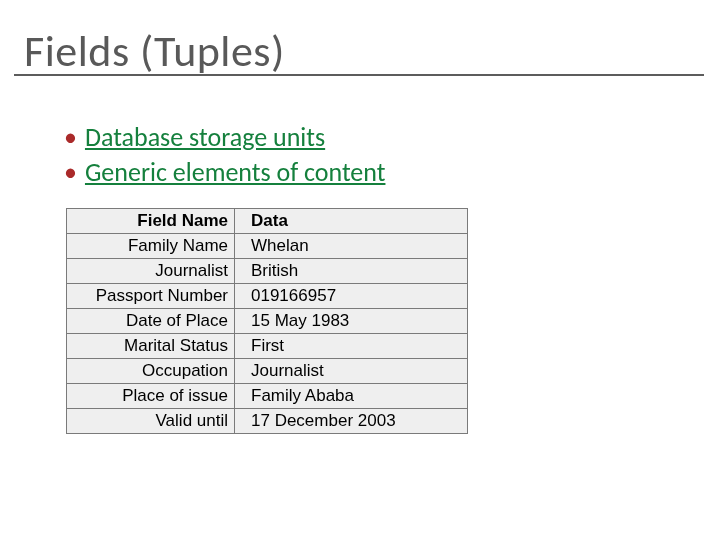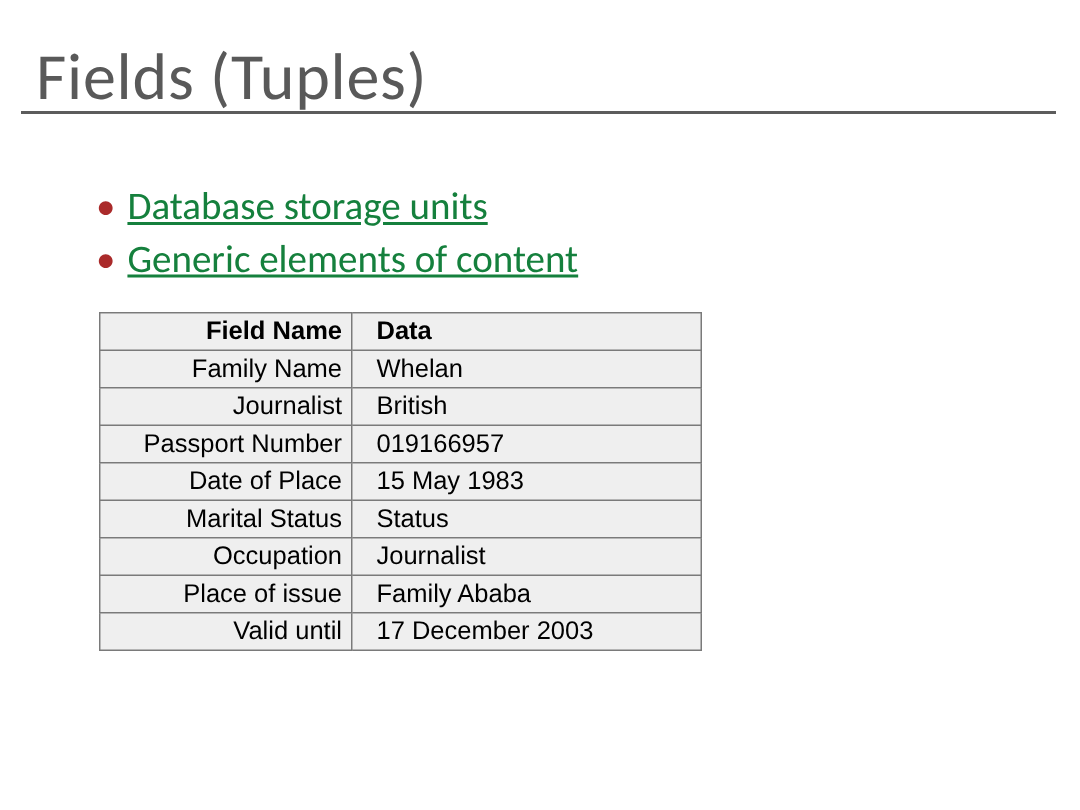--- a/index.html
+++ b/index.html
@@ -125,21 +125,21 @@
       <tr>
         <td class="col-label">Passport Number</td>
         <td class="col-data">019166957</td>
       </tr>
       <tr>
         <td class="col-label">Date of Place</td>
         <td class="col-data">15 May 1983</td>
       </tr>
       <tr>
         <td class="col-label">Marital Status</td>
-        <td class="col-data">Status</td>
+        <td class="col-data">First</td>
       </tr>
       <tr>
         <td class="col-label">Occupation</td>
         <td class="col-data">Journalist</td>
       </tr>
       <tr>
         <td class="col-label">Place of issue</td>
         <td class="col-data">Family Ababa</td>
       </tr>
       <tr>

